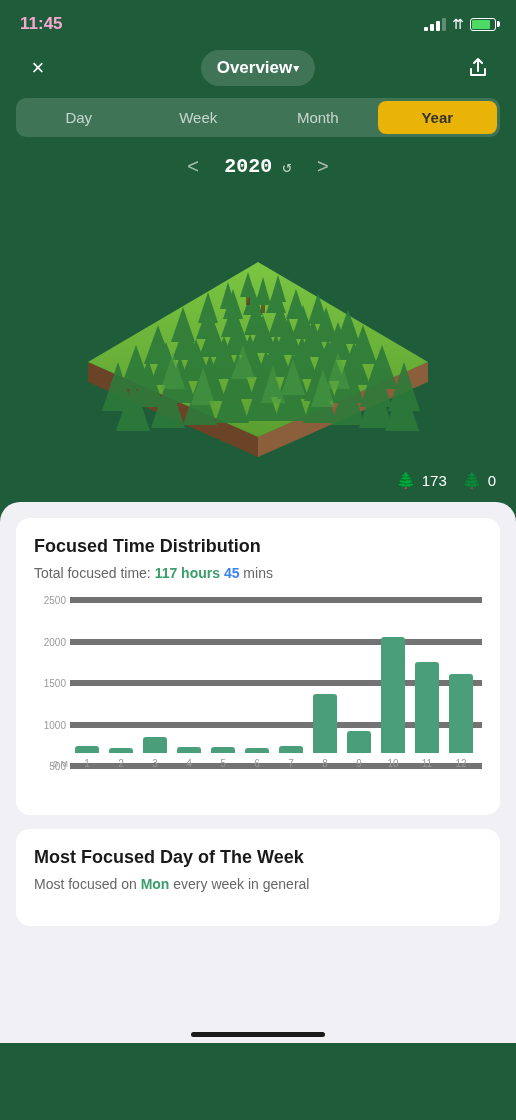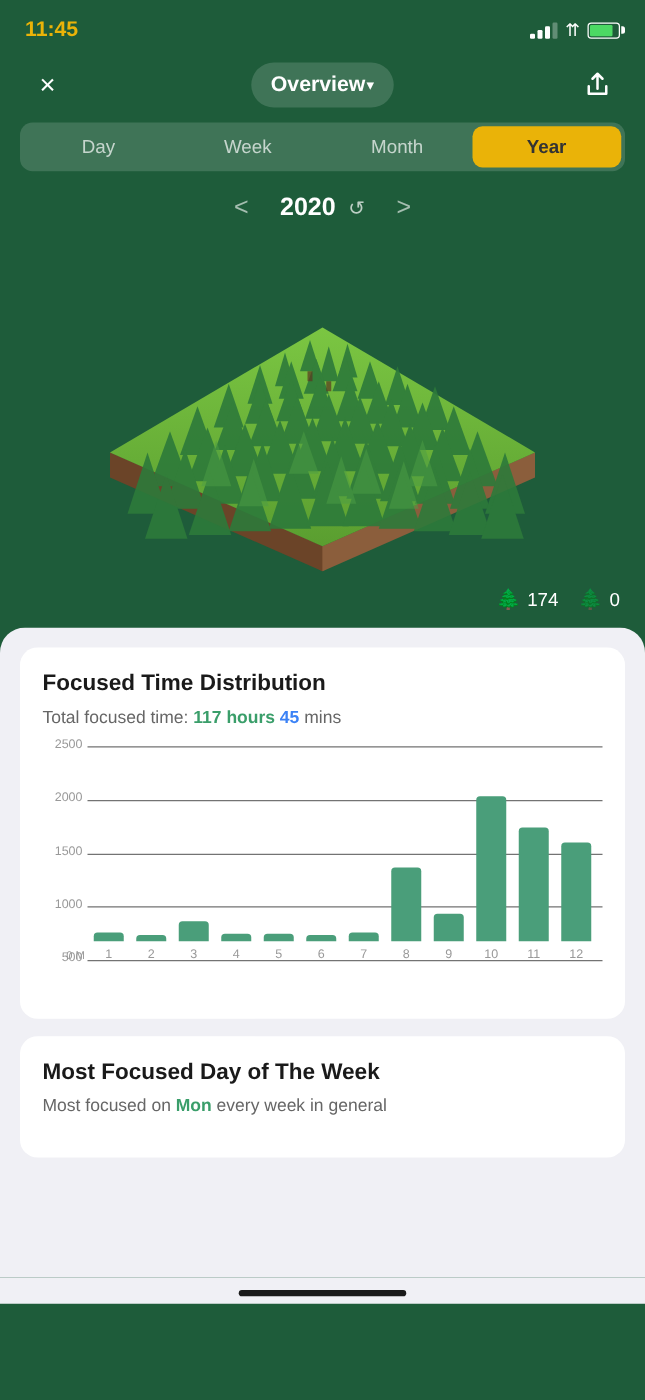--- a/index.html
+++ b/index.html
@@ -16,21 +16,21 @@
     .status-bar {
       display: flex;
       justify-content: space-between;
       align-items: center;
       padding: 14px 20px 8px;
       background: #1e5c3a;
     }
     .status-time {
       font-size: 17px;
       font-weight: 600;
-      color: #eab308;
+      color: #f9a8d4;
     }
     .status-icons {
       display: flex;
       align-items: center;
       gap: 6px;
     }
     .signal-bars {
       display: flex;
       align-items: flex-end;
       gap: 2px;
@@ -154,20 +154,21 @@
       font-size: 20px;
       color: rgba(255,255,255,0.6);
       cursor: pointer;
       width: 30px;
       text-align: center;
     }
     .year-display {
       display: flex;
       align-items: center;
       gap: 10px;
+      font-family: Liberation Mono, monospace;
     }
     .year-text {
       font-size: 20px;
       font-weight: 600;
       color: white;
     }
     .reset-icon {
       font-size: 16px;
       color: rgba(255,255,255,0.7);
       cursor: pointer;
@@ -248,21 +249,21 @@
       left: 36px;
       right: 0;
       top: 0;
       bottom: 28px;
       display: flex;
       flex-direction: column;
       justify-content: space-between;
     }
     .grid-line {
       width: 100%;
-      border-top: 1px solid #737373;
+      border-top: 6px solid #737373;
       position: relative;
     }
     .grid-label {
       position: absolute;
       left: -38px;
       top: -8px;
       font-size: 10px;
       color: #999;
       width: 34px;
       text-align: right;
@@ -478,21 +479,21 @@
       <polygon points="310,155 298,192 322,192"></polygon>
       <polygon points="175,170 163,208 187,208"></polygon>
       <polygon points="245,168 233,206 257,206"></polygon>
       <polygon points="295,172 283,210 307,210"></polygon>
     </g>
   </svg>
 
   <div class="stats-overlay">
     <div class="stat-item">
       <span class="tree-icon-green">🌲</span>
-      <span>174</span>
+      <span>173</span>
     </div>
     <div class="stat-item">
       <span class="tree-icon-outline">🌲</span>
       <span>0</span>
     </div>
   </div>
 </div>
 
 <div class="cards-container">
 

